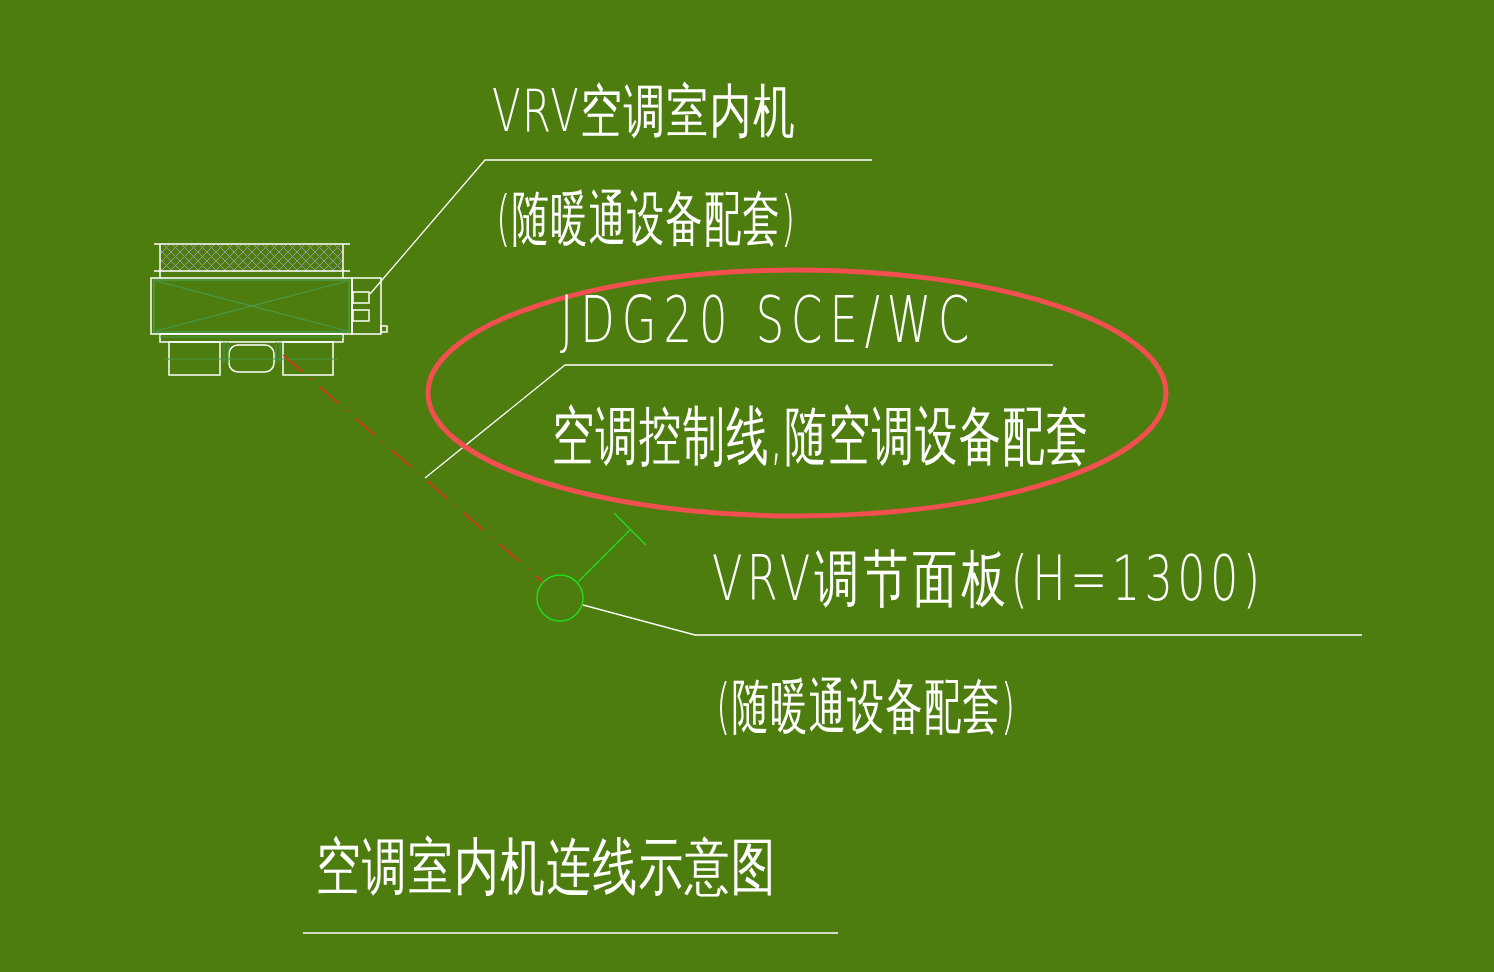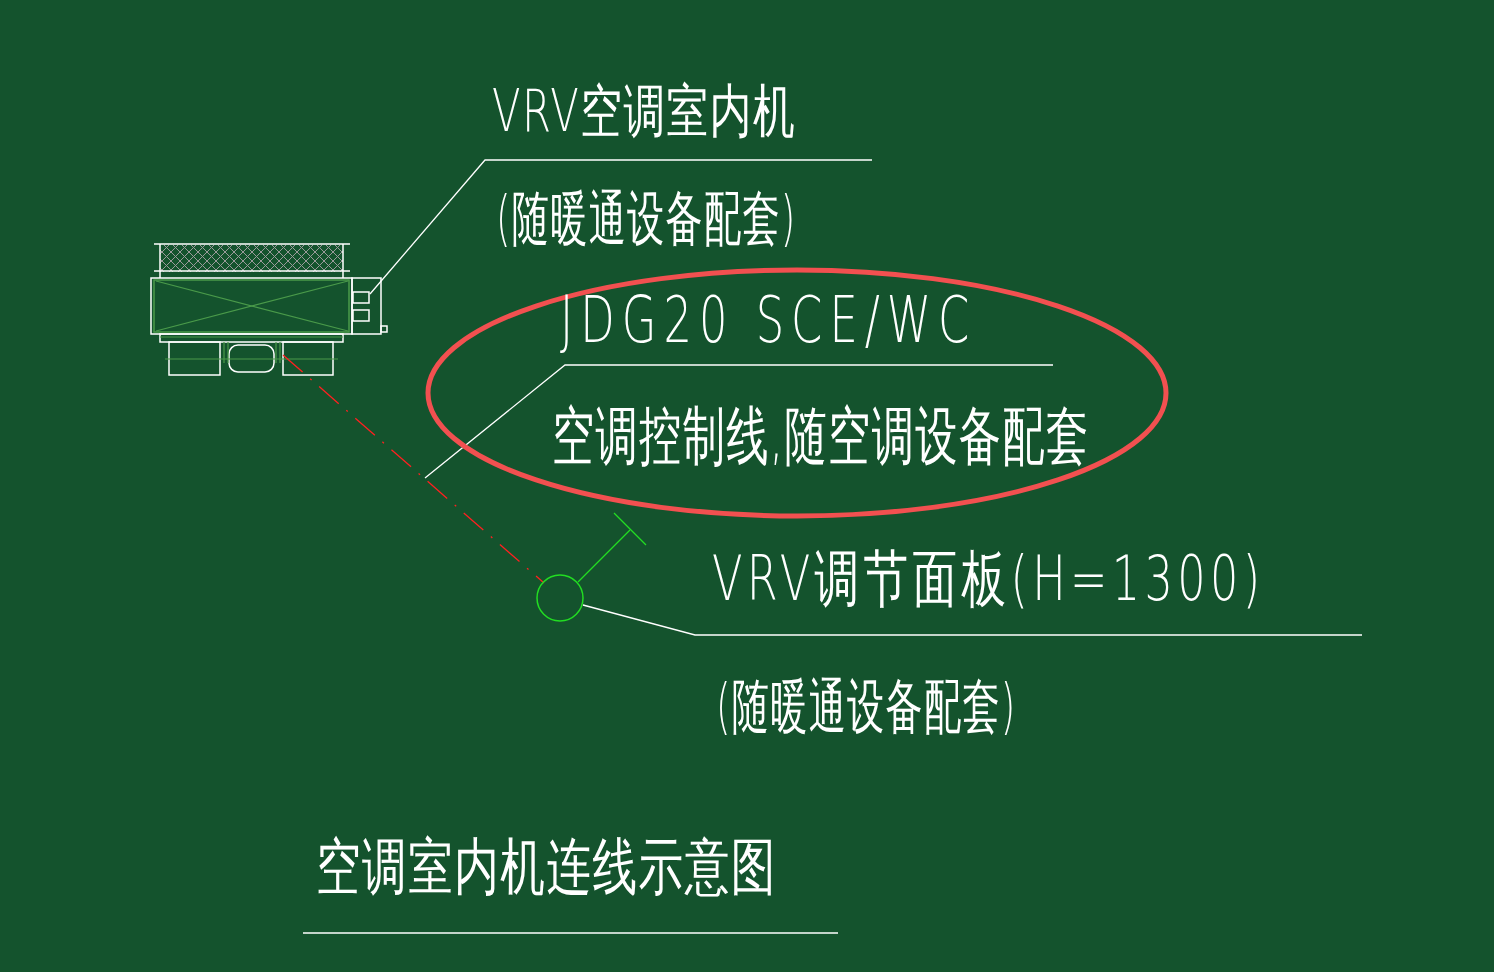--- a/index.html
+++ b/index.html
@@ -1,16 +1,16 @@
 <!DOCTYPE html>
 <html><head>
   <meta charset="utf-8">
   <style>
     html, body { margin: 0; padding: 0; background: #000000; }
-    #canvas { position: relative; width: 1494px; height: 972px; background: #14532d; overflow: hidden; }
+    #canvas { position: relative; width: 1494px; height: 972px; background: #4d7c0f; overflow: hidden; }
     svg { position: absolute; left: 0; top: 0; }
     .cad-text {
       position: absolute;
       color: #ffffff;
       font-family: "DejaVu Sans", sans-serif;
       font-weight: 200;
       white-space: nowrap;
       transform-origin: left top;
       letter-spacing: 2px;
       line-height: 1;

